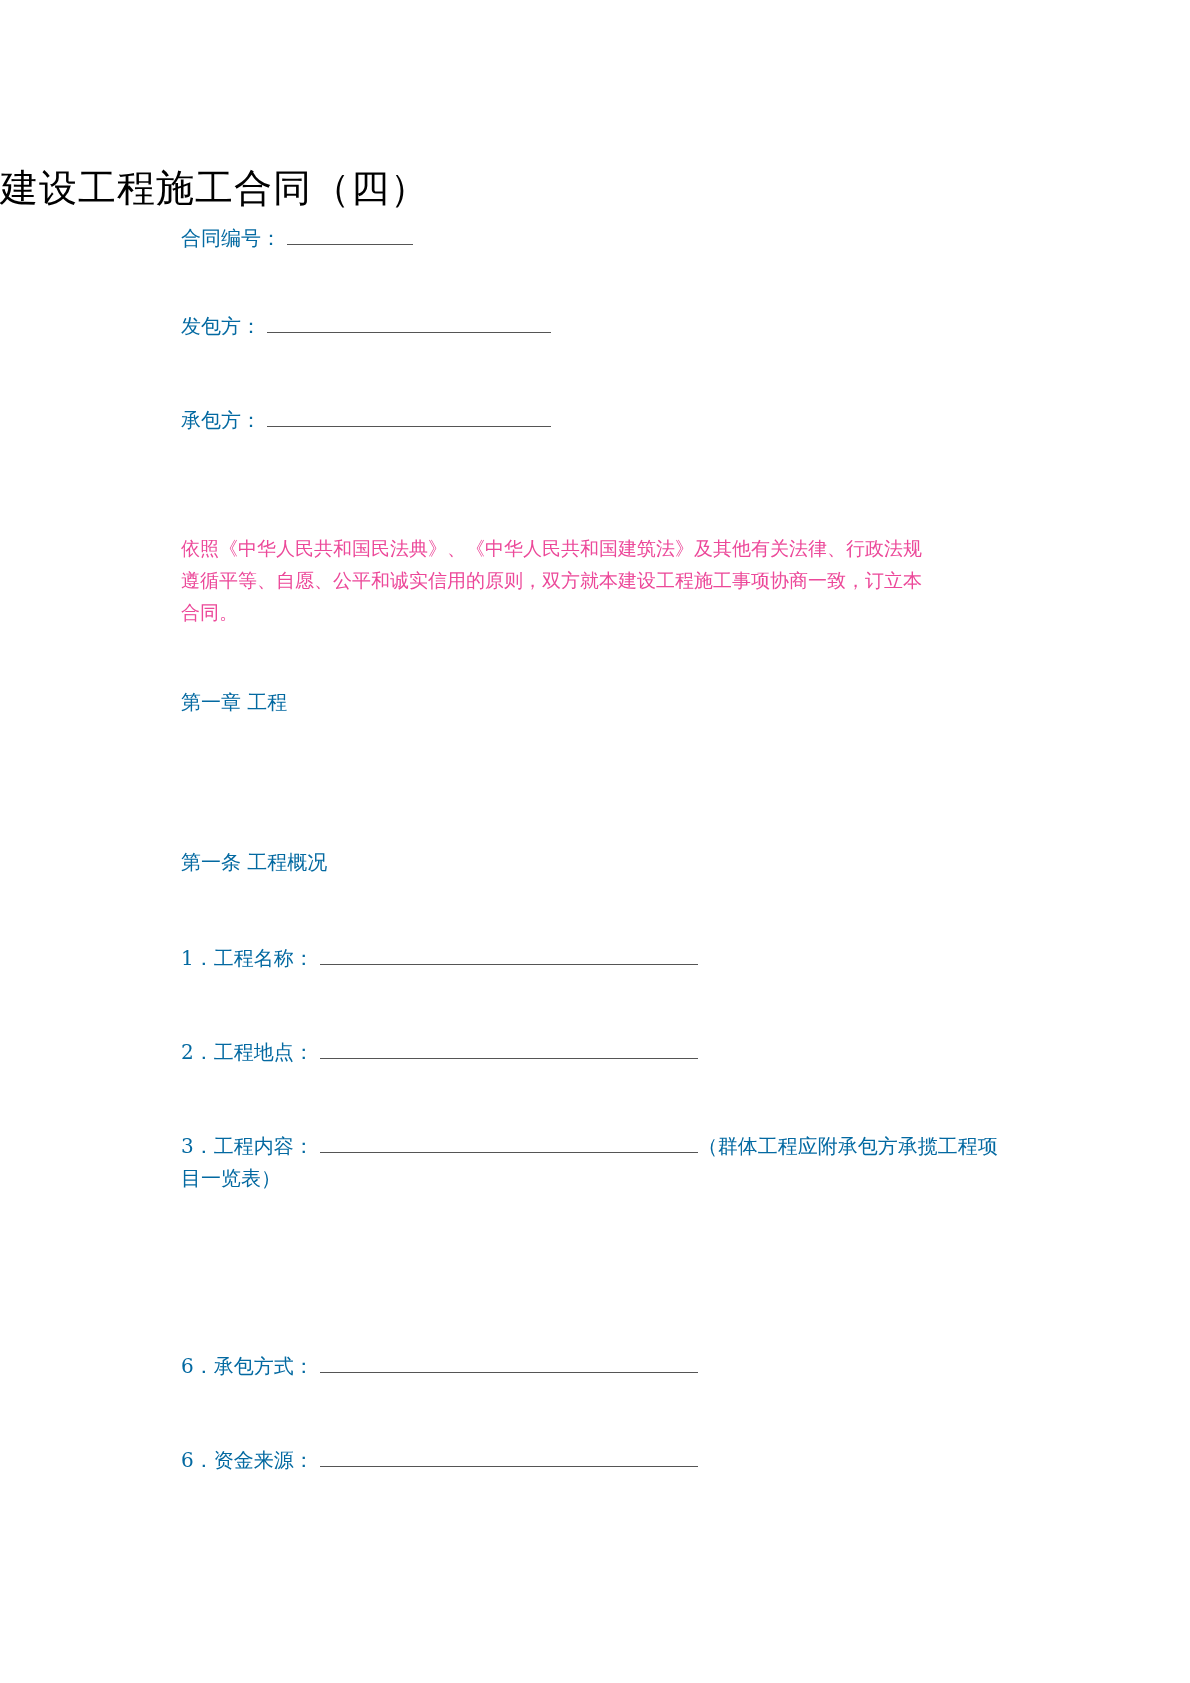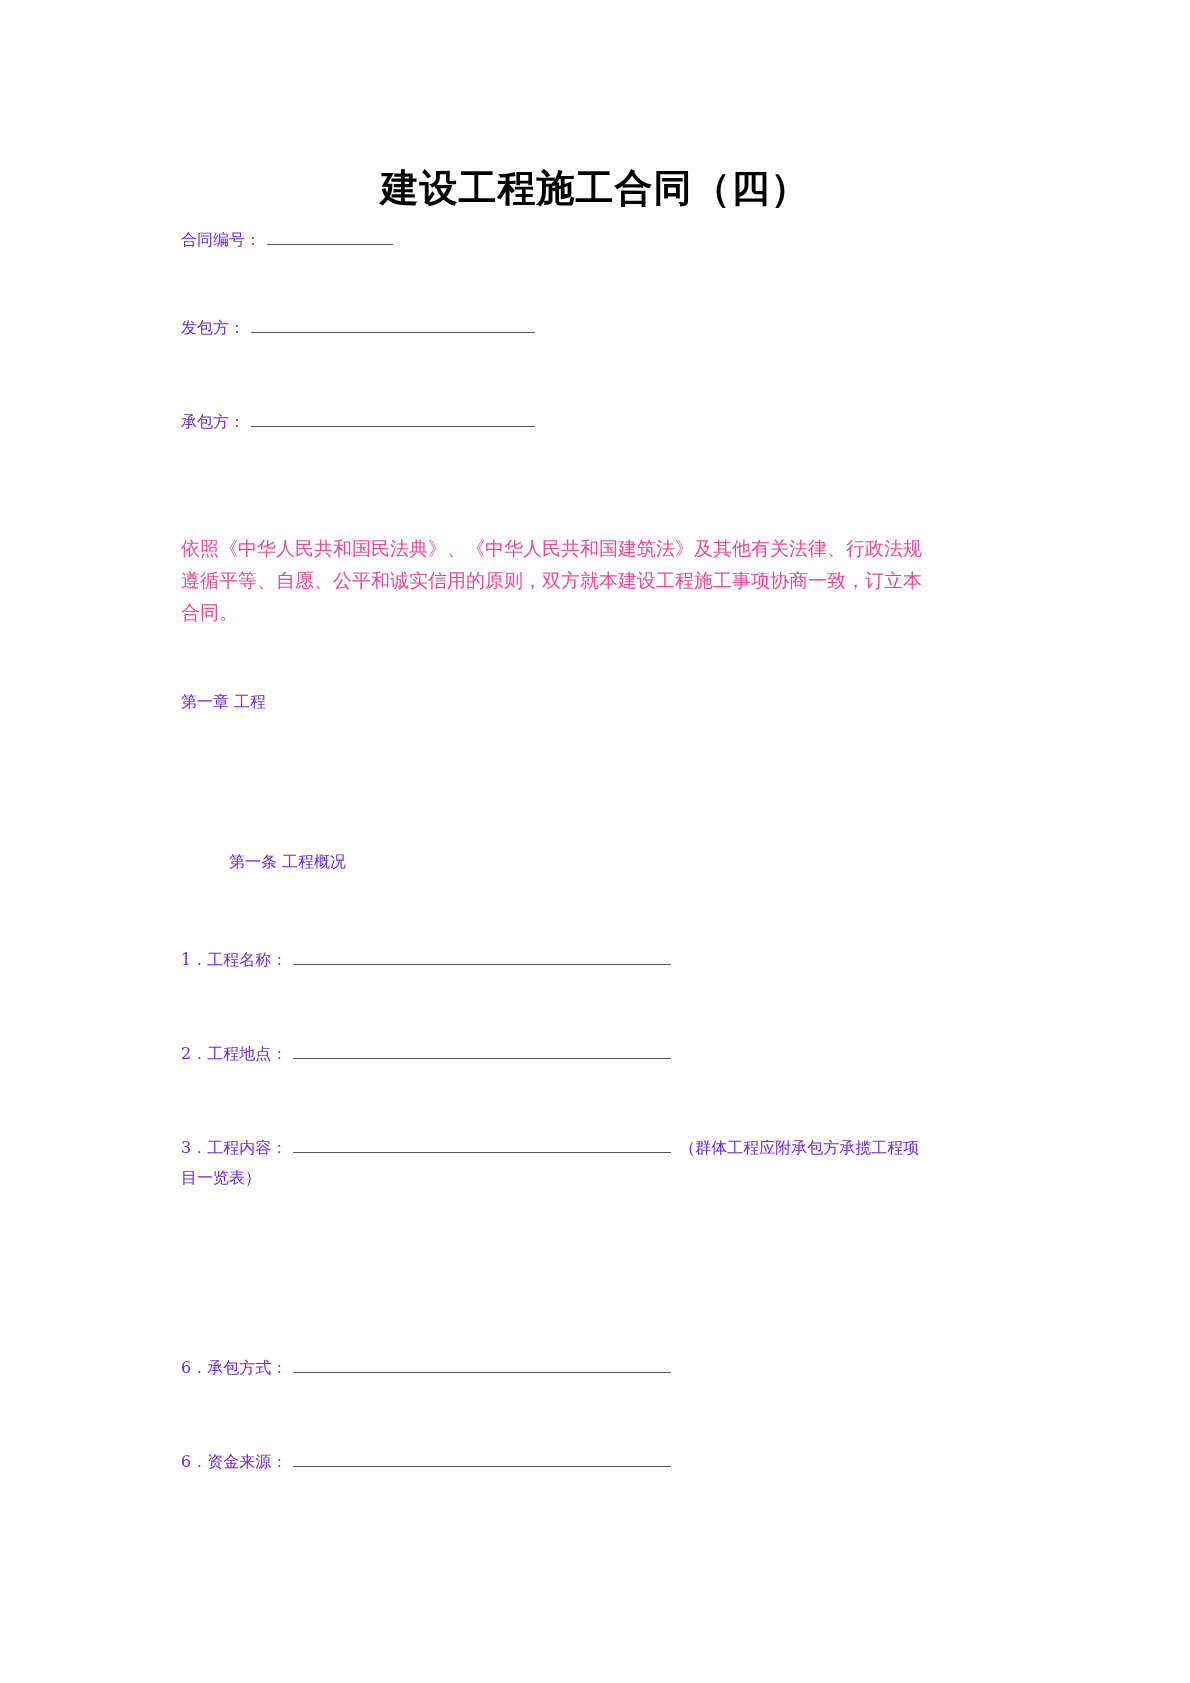--- a/index.html
+++ b/index.html
@@ -20,34 +20,34 @@
       left: 0; top: 0;
       width: 1190px;
       height: 1683px;
       background: #ffffff;
     }
     .title {
       position: absolute;
       left: 0;
       width: 1190px;
       top: 164px;
-      text-align: center;
+      text-align: left;
       font-size: 38px;
-      font-weight: bold;
+      font-weight: normal;
       letter-spacing: 1px;
       color: #000;
       line-height: 48px;
     }
     .line {
       position: absolute;
       left: 181px;
-      font-size: 16px;
+      font-size: 20px;
       line-height: 32px;
       white-space: nowrap;
-      color: #6d28d9;
+      color: #0369a1;
     }
     .blank {
       display: inline-block;
       border-bottom: 1px solid #555;
       height: 22px;
       vertical-align: baseline;
       margin-left: 6px;
     }
     .para {
       position: absolute;
@@ -80,32 +80,32 @@
   </div>
 
   <div class="para" style="top:532px;">
     <span>依照《中华人民共和国民法典》、《中华人民共和国建筑法》及其他有关法律、行政法规</span>
     <span>遵循平等、自愿、公平和诚实信用的原则，双方就本建设工程施工事项协商一致，订立本</span>
     <span>合同。</span>
   </div>
 
   <div class="line" style="top:686px;">第一章  工程</div>
 
-  <div class="line" style="top:846px;margin-left:48px;">第一条  工程概况</div>
+  <div class="line" style="top:846px;">第一条  工程概况</div>
 
   <div class="line" style="top:942px;">
     <span>1．工程名称：</span><span class="blank" style="width:378px;"></span>
   </div>
 
   <div class="line" style="top:1036px;">
     <span>2．工程地点：</span><span class="blank" style="width:378px;"></span>
   </div>
 
   <div class="line" style="top:1130px;">
-    <span>3．工程内容：</span><span class="blank" style="width:378px;"></span><span style="margin-left:8px;">（群体工程应附承包方承揽工程项</span>
+    <span>3．工程内容：</span><span class="blank" style="width:378px;"></span><span style="">（群体工程应附承包方承揽工程项</span>
   </div>
   <div class="line" style="top:1162px;">目一览表）</div>
 
 
   <div class="line" style="top:1350px;">
     <span>6．承包方式：</span><span class="blank" style="width:378px;"></span>
   </div>
 
   <div class="line" style="top:1444px;">
     <span>6．资金来源：</span><span class="blank" style="width:378px;"></span>

